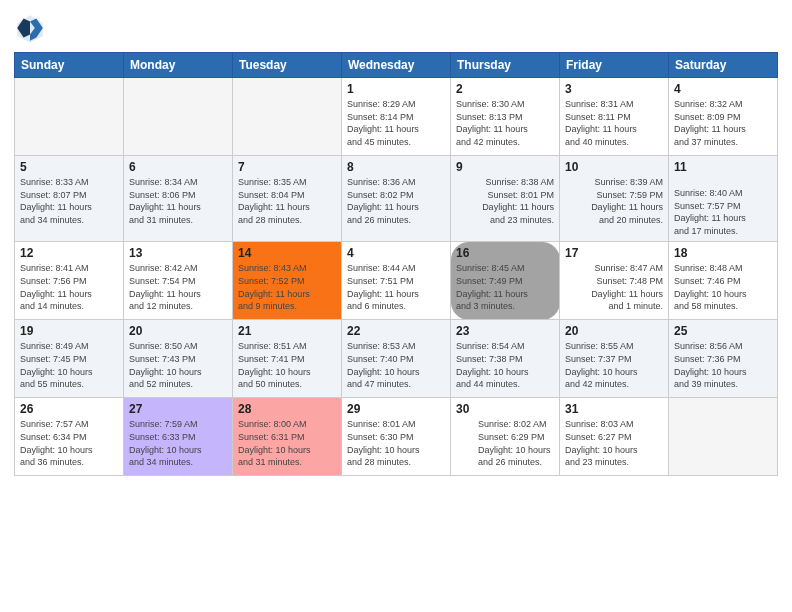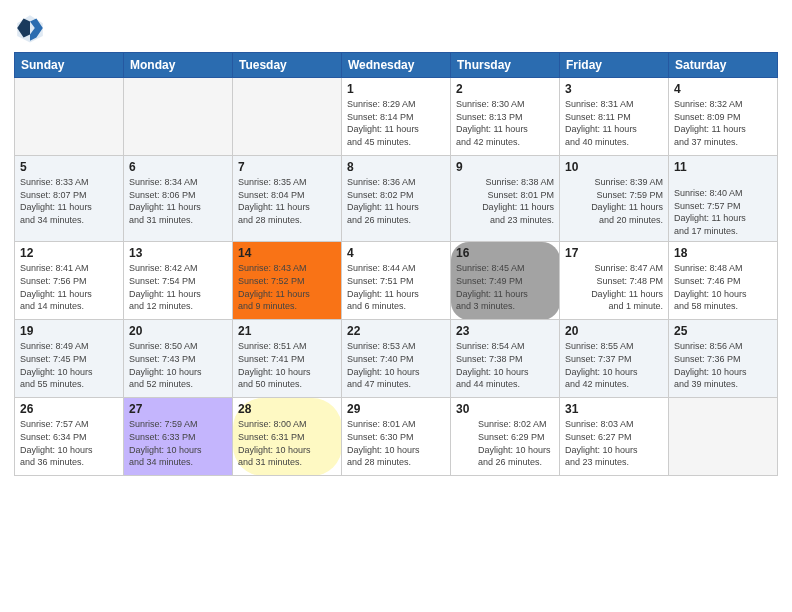--- a/index.html
+++ b/index.html
@@ -326,21 +326,21 @@
 Daylight: 10 hours
 and 36 minutes.</div>
           </td>
           <td style="background: #c4b5fd;">
             <div class="day-number">27</div>
             <div class="day-info" style="white-space: pre-line;">Sunrise: 7:59 AM
 Sunset: 6:33 PM
 Daylight: 10 hours
 and 34 minutes.</div>
           </td>
-          <td style="background: #fef9c3; border-radius: 30px;">
+          <td style="background: #fca5a5;">
             <div class="day-number">28</div>
             <div class="day-info" style="white-space: pre-line;">Sunrise: 8:00 AM
 Sunset: 6:31 PM
 Daylight: 10 hours
 and 31 minutes.</div>
           </td>
           <td style="background: rgb(255, 255, 255);">
             <div class="day-number">29</div>
             <div class="day-info" style="white-space: pre-line;">Sunrise: 8:01 AM
 Sunset: 6:30 PM

